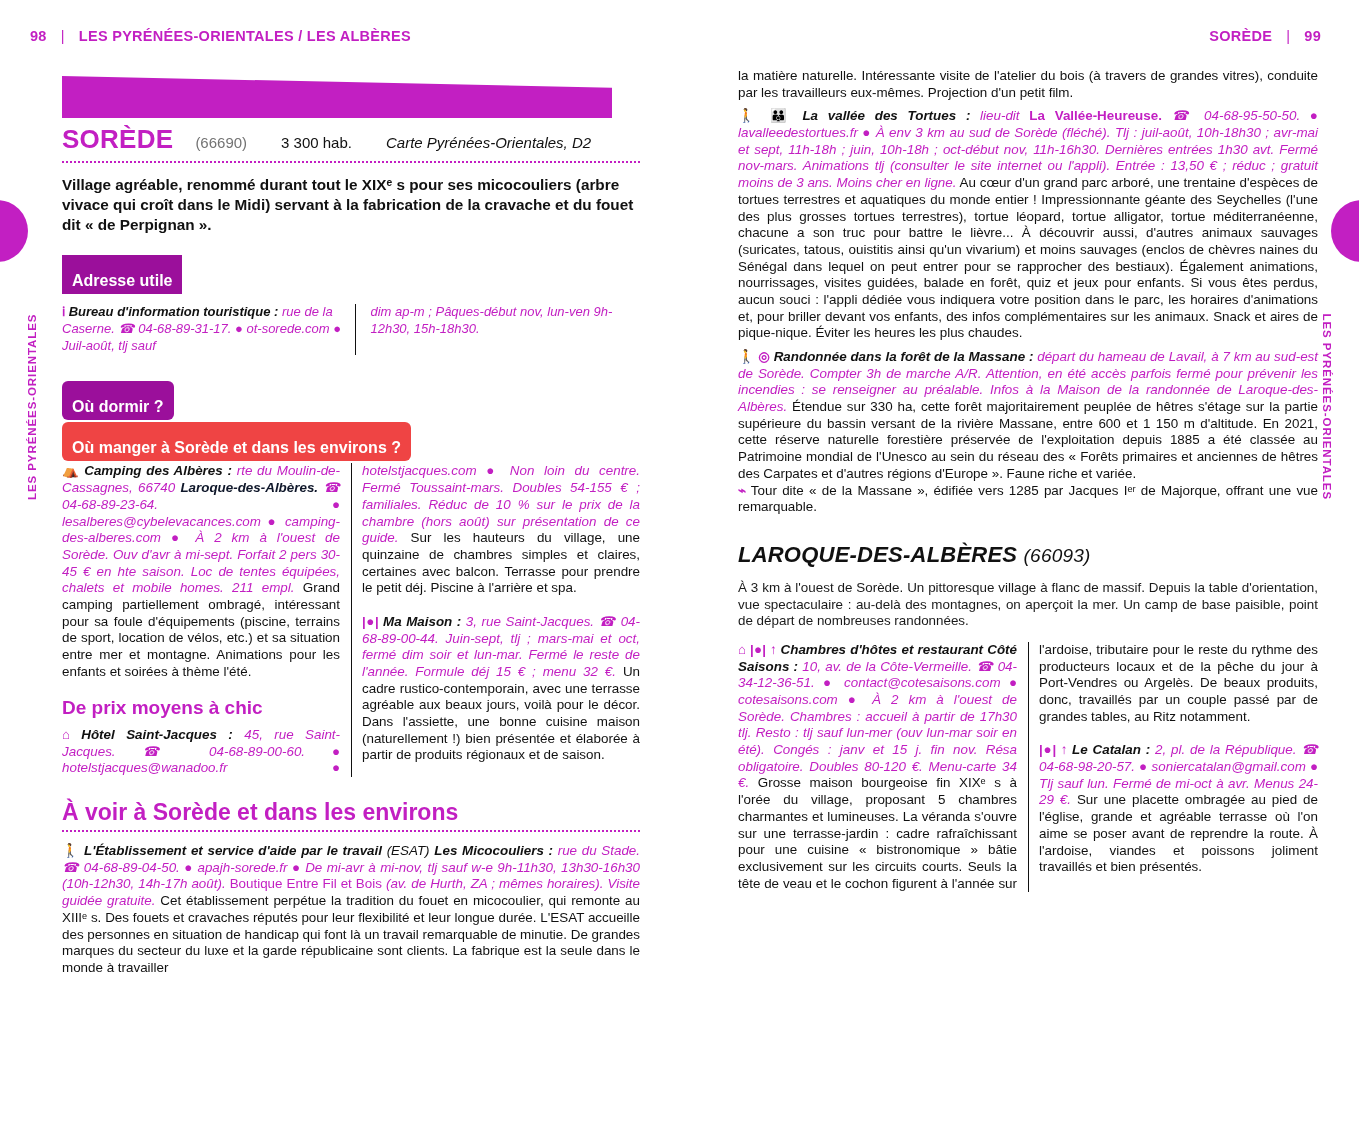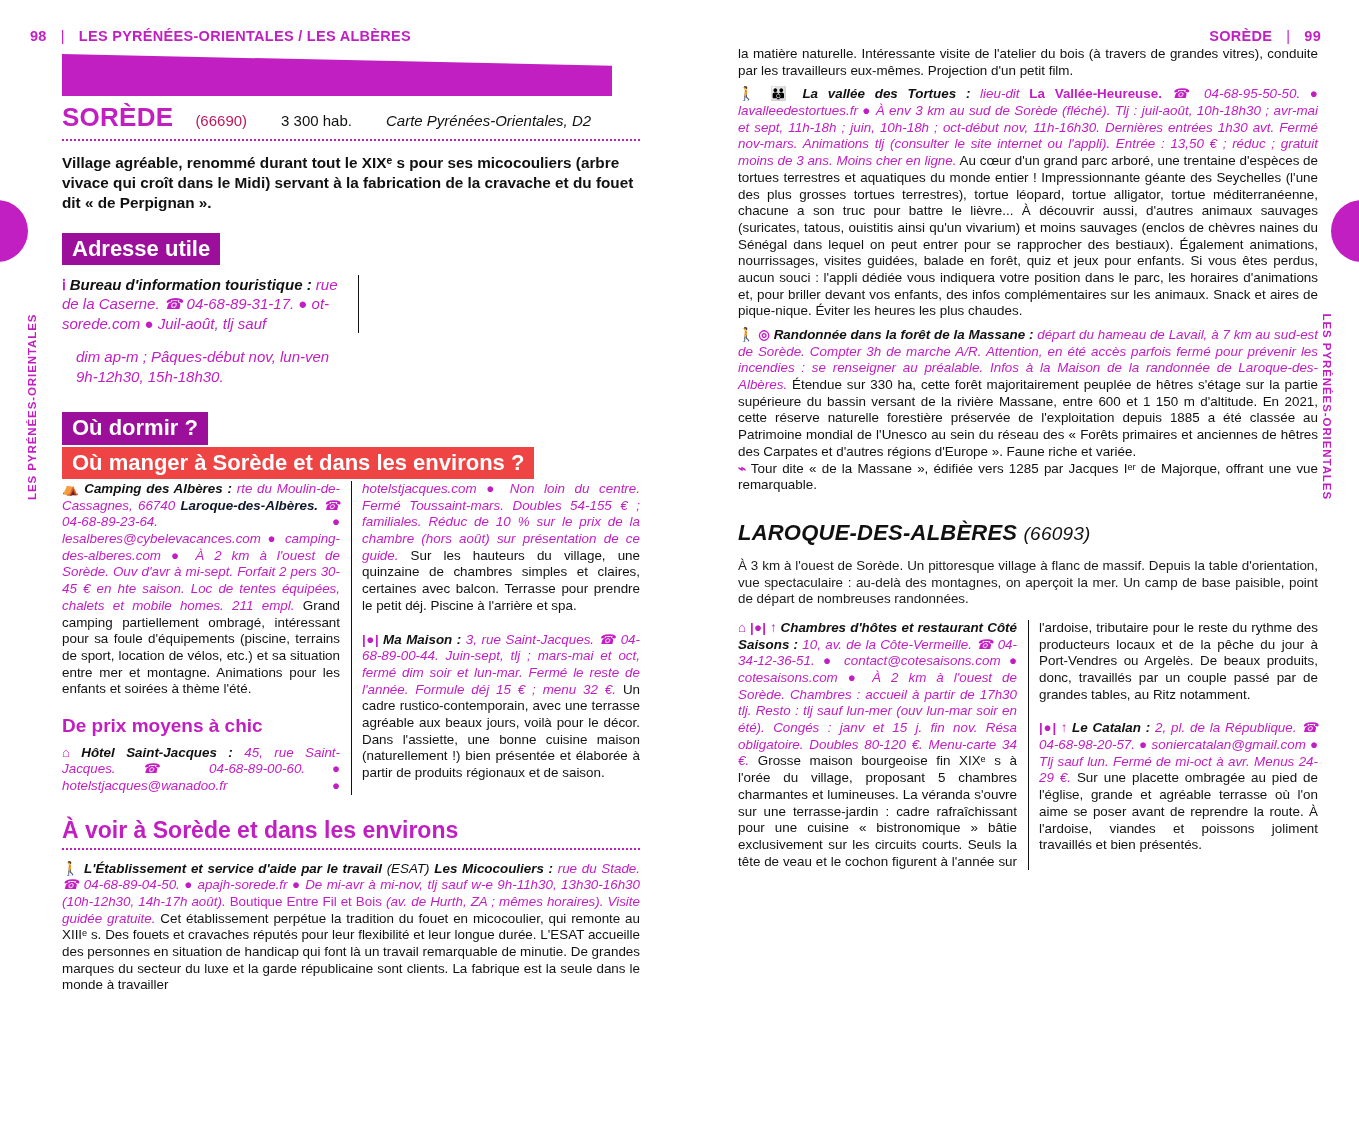--- a/index.html
+++ b/index.html
@@ -23,64 +23,64 @@
   
   .thumb-dot{position:absolute;width:46px;height:62px;background:#c21fc2;top:200px;}
   .thumb-dot.l{left:-18px;border-radius:0 34px 34px 0;}
   .thumb-dot.r{right:-18px;border-radius:34px 0 0 34px;}
   .thumb-label{position:absolute;font-size:11.5px;font-weight:bold;letter-spacing:.08em;color:#c21fc2;
     white-space:nowrap;}
   .thumb-label.l{left:26px;top:275px;transform-origin:left top;transform:rotate(-90deg) translateX(-225px);}
   .thumb-label.r{right:26px;top:275px;transform-origin:right top;transform:rotate(90deg) translateX(225px);}
 
   
-  .page{position:absolute;top:46px;}
+  .page{position:absolute;top:68px;}
   .page.left{left:62px;width:578px;}
   .page.right{left:738px;width:580px;}
 
   
   .banner{position:relative;height:50px;margin-bottom:4px;}
   .banner .wedge{position:absolute;left:0;top:8px;width:550px;height:42px;
     background:#c21fc2;
     clip-path:polygon(0 0, 100% 28%, 100% 100%, 0 100%);}
   .town-line{display:flex;align-items:baseline;gap:0;padding-top:2px;}
   .town-name{font-size:26px;font-weight:bold;color:#c21fc2;letter-spacing:.01em;}
-  .town-cp{font-size:15px;color:#be185d;margin-left:22px;}
+  .town-cp{font-size:15px;color:#737373;margin-left:22px;}
   .town-hab{font-size:15px;color:#111;margin-left:34px;}
   .town-carte{font-size:15px;color:#111;font-style:italic;margin-left:34px;}
   .dotrule{border-top:2.2px dotted #c21fc2;margin:6px 0 12px;height:0;}
 
   .intro{font-size:15.3px;font-weight:bold;line-height:1.30;color:#111;margin-bottom:20px;}
 
   
-  .chip{display:inline-block;background:#9b0f9b;color:#fff;font-size:22px;font-weight:bold;
-    padding:3px 10px 4px;line-height:1.15;margin-bottom:10px;}
+  .chip{display:inline-block;background:#9b0f9b;color:#fff;font-size:16px;font-weight:bold;
+    padding:17px 10px 4px;line-height:1.15;margin-bottom:10px;}
   .chip.wide{background:#ef4444;}
   .chip-row{margin-top:26px;}
-  .chip-row .chip{margin-bottom:2px;}
+  .chip-row .chip{margin-bottom:2px;border-radius:6px;}
 
   
   .subhead{font-size:19px;font-weight:bold;color:#c21fc2;margin:18px 0 7px;}
   .bighead{font-size:23px;font-weight:bold;color:#c21fc2;margin:22px 0 2px;}
   .bighead + .dotrule{margin-top:4px;margin-bottom:11px;}
 
   
   .cols2{column-count:2;column-gap:22px;column-rule:1px solid #111;}
   .body{font-size:13.4px;line-height:1.245;text-align:justify;hyphens:auto;}
   .body p{margin:0 0 0;}
   .body p + p{margin-top:17px;}
 
   .mag{color:#c21fc2;font-style:italic;}
   .mag-b{color:#0f172a;font-style:italic;font-weight:bold;}
   .blk-b{color:#111;font-weight:bold;font-style:italic;}
   .blk{color:#111;}
   .ico{color:#c21fc2;font-weight:bold;font-style:normal;letter-spacing:-.02em;}
 
   
-  .addr-wrap{display:flex;gap:14px;font-size:15px;line-height:1.30;flex-direction:column;}
+  .addr-wrap{display:flex;gap:0;font-size:13px;line-height:1.30;}
   .addr-wrap .c1{width:284px;padding-right:12px;border-right:1px solid #111;}
   .addr-wrap .c2{width:272px;padding-left:14px;}
 
   
   .full{font-size:13.4px;line-height:1.245;text-align:justify;}
 
   .place-title{font-size:22px;font-weight:bold;font-style:italic;color:#111;margin:26px 0 12px;letter-spacing:.01em;}
   .place-title .cp{font-weight:normal;font-style:italic;font-size:19px;}
 
   .gap{height:12px;}

